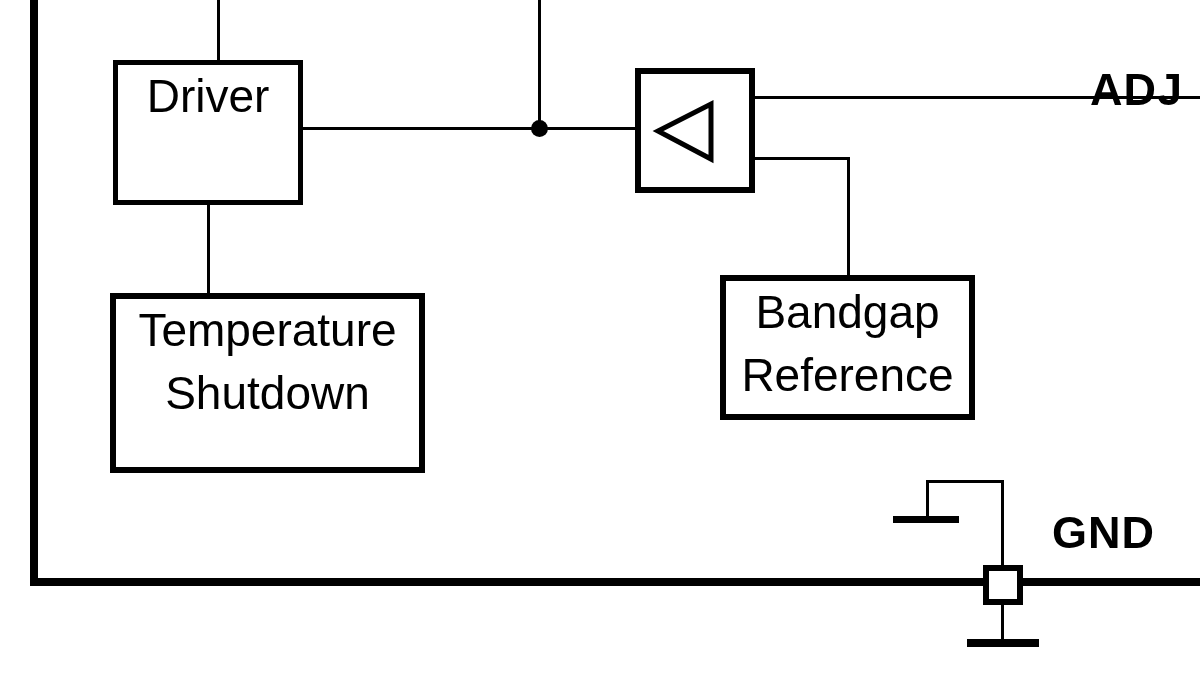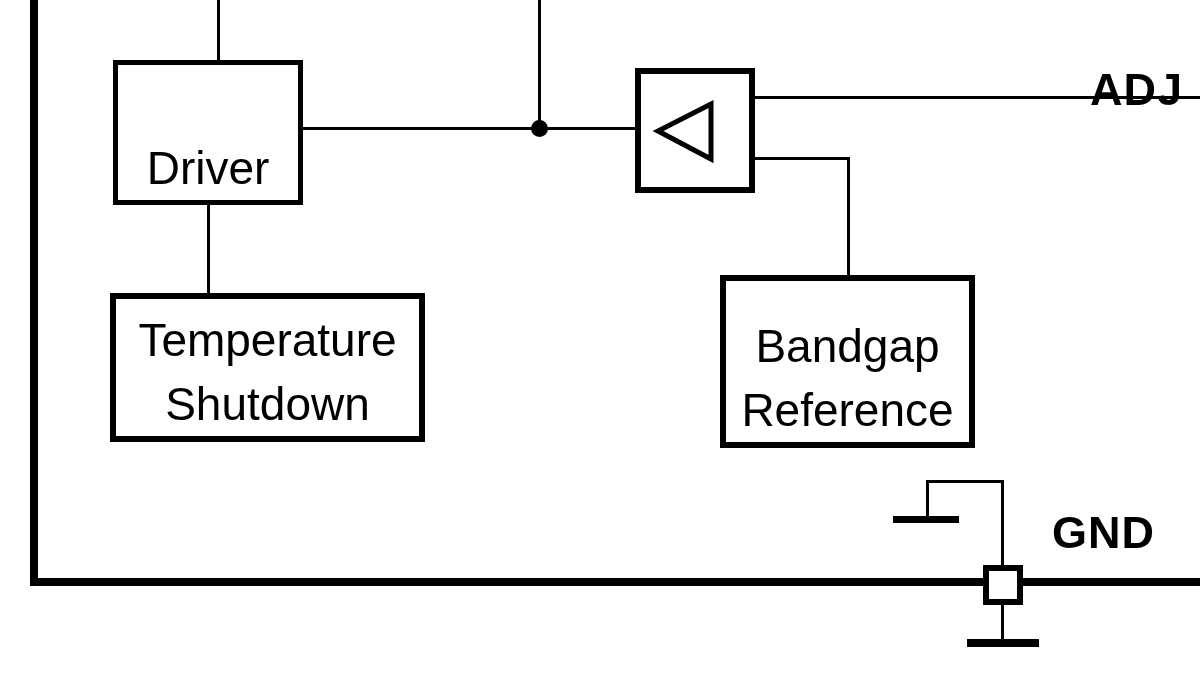--- a/index.html
+++ b/index.html
@@ -12,21 +12,21 @@
     font-family: "Liberation Sans", "DejaVu Sans", sans-serif;
     color: #000;
   }
   .line { position: absolute; background: #000; }
   .box {
     position: absolute;
     border: 6px solid #000;
     background: #fff;
     box-sizing: border-box;
     display: flex;
-    align-items: flex-end;
+    align-items: flex-start;
     justify-content: center;
     text-align: center;
   }
   .label {
     font-size: 46px;
     line-height: 1.38;
     white-space: pre-line;
     color: #000;
   }
   .pin-label {
@@ -73,26 +73,26 @@
   <div class="line" style="left:893px; top:516px; width:66px; height:7px;"></div>
   <div class="line" style="left:1001px; top:480px; width:3px; height:88px;"></div>
   <div class="line" style="left:1001px; top:604px; width:3px; height:38px;"></div>
   <div class="line" style="left:967px; top:639px; width:72px; height:8px;"></div>
   <div class="pad" style="left:983px; top:565px; width:40px; height:40px;"></div>
 
   <div class="box" style="left:113px; top:60px; width:190px; height:145px; border-width:5px;">
     <span class="label">Driver</span>
   </div>
 
-  <div class="box" style="left:110px; top:293px; width:315px; height:149px;">
+  <div class="box" style="left:110px; top:293px; width:315px; height:180px;">
     <span class="label">Temperature
 Shutdown</span>
   </div>
 
-  <div class="box" style="left:720px; top:275px; width:255px; height:173px;">
+  <div class="box" style="left:720px; top:275px; width:255px; height:145px;">
     <span class="label">Bandgap
 Reference</span>
   </div>
 
   <div class="box" style="left:635px; top:68px; width:120px; height:125px;">
     <svg class="amp-svg" width="108" height="113" viewBox="0 0 108 113">
       <polygon points="70,30 70,85 17,57" fill="none" stroke="#000" stroke-width="5" stroke-linejoin="miter"></polygon>
     </svg>
   </div>
 

